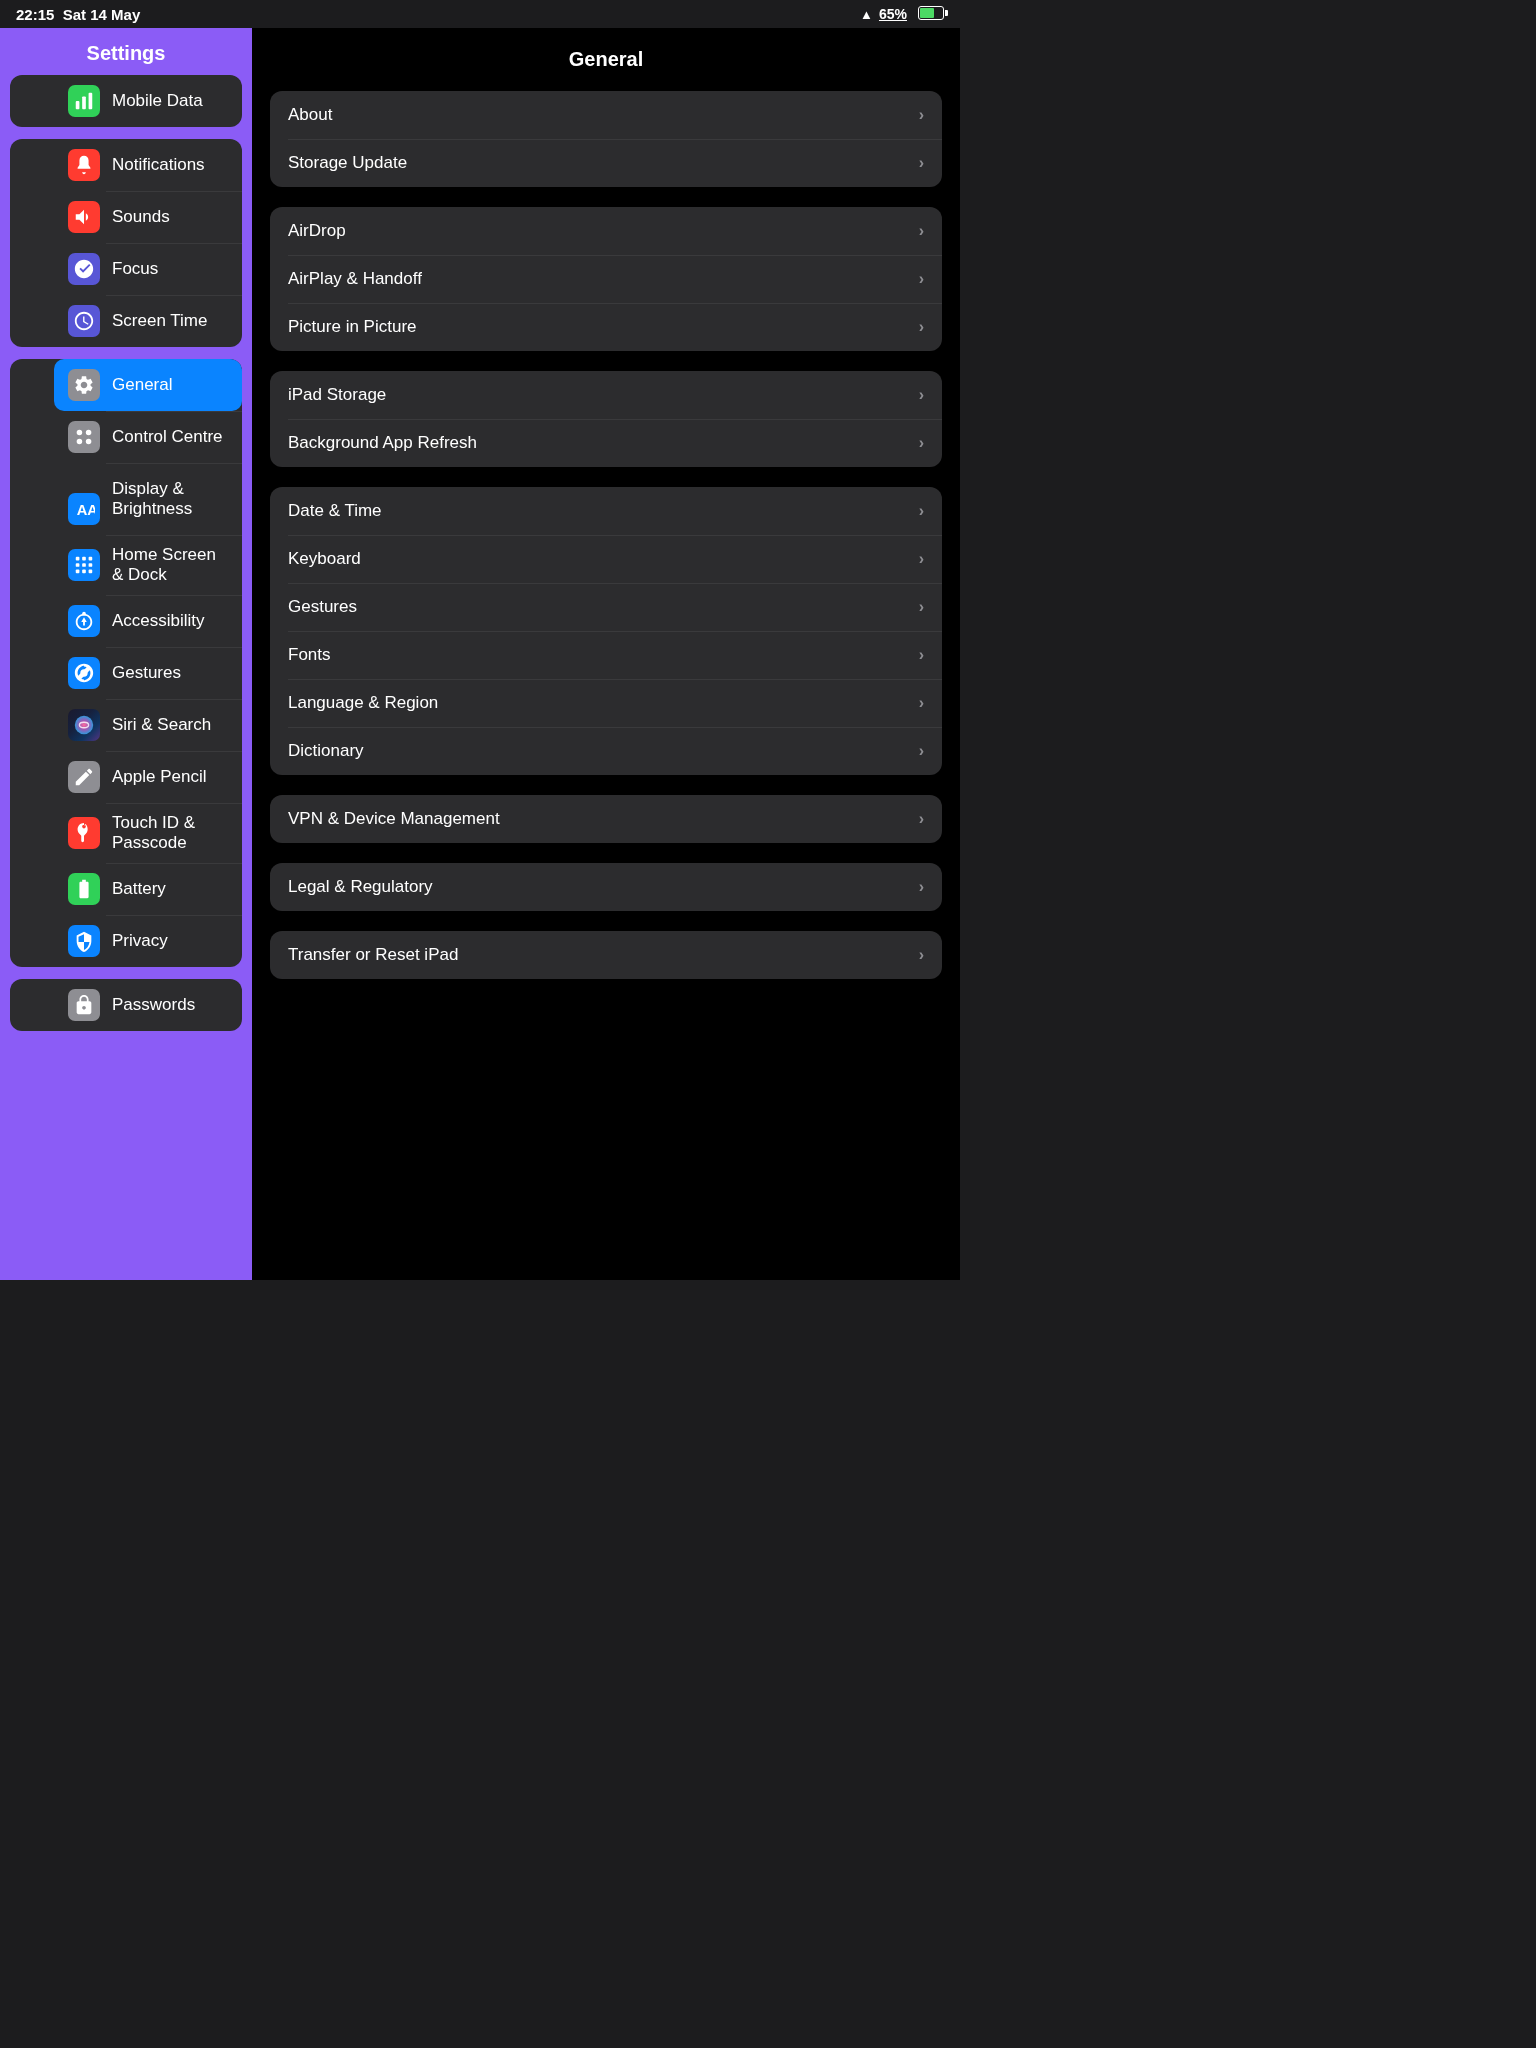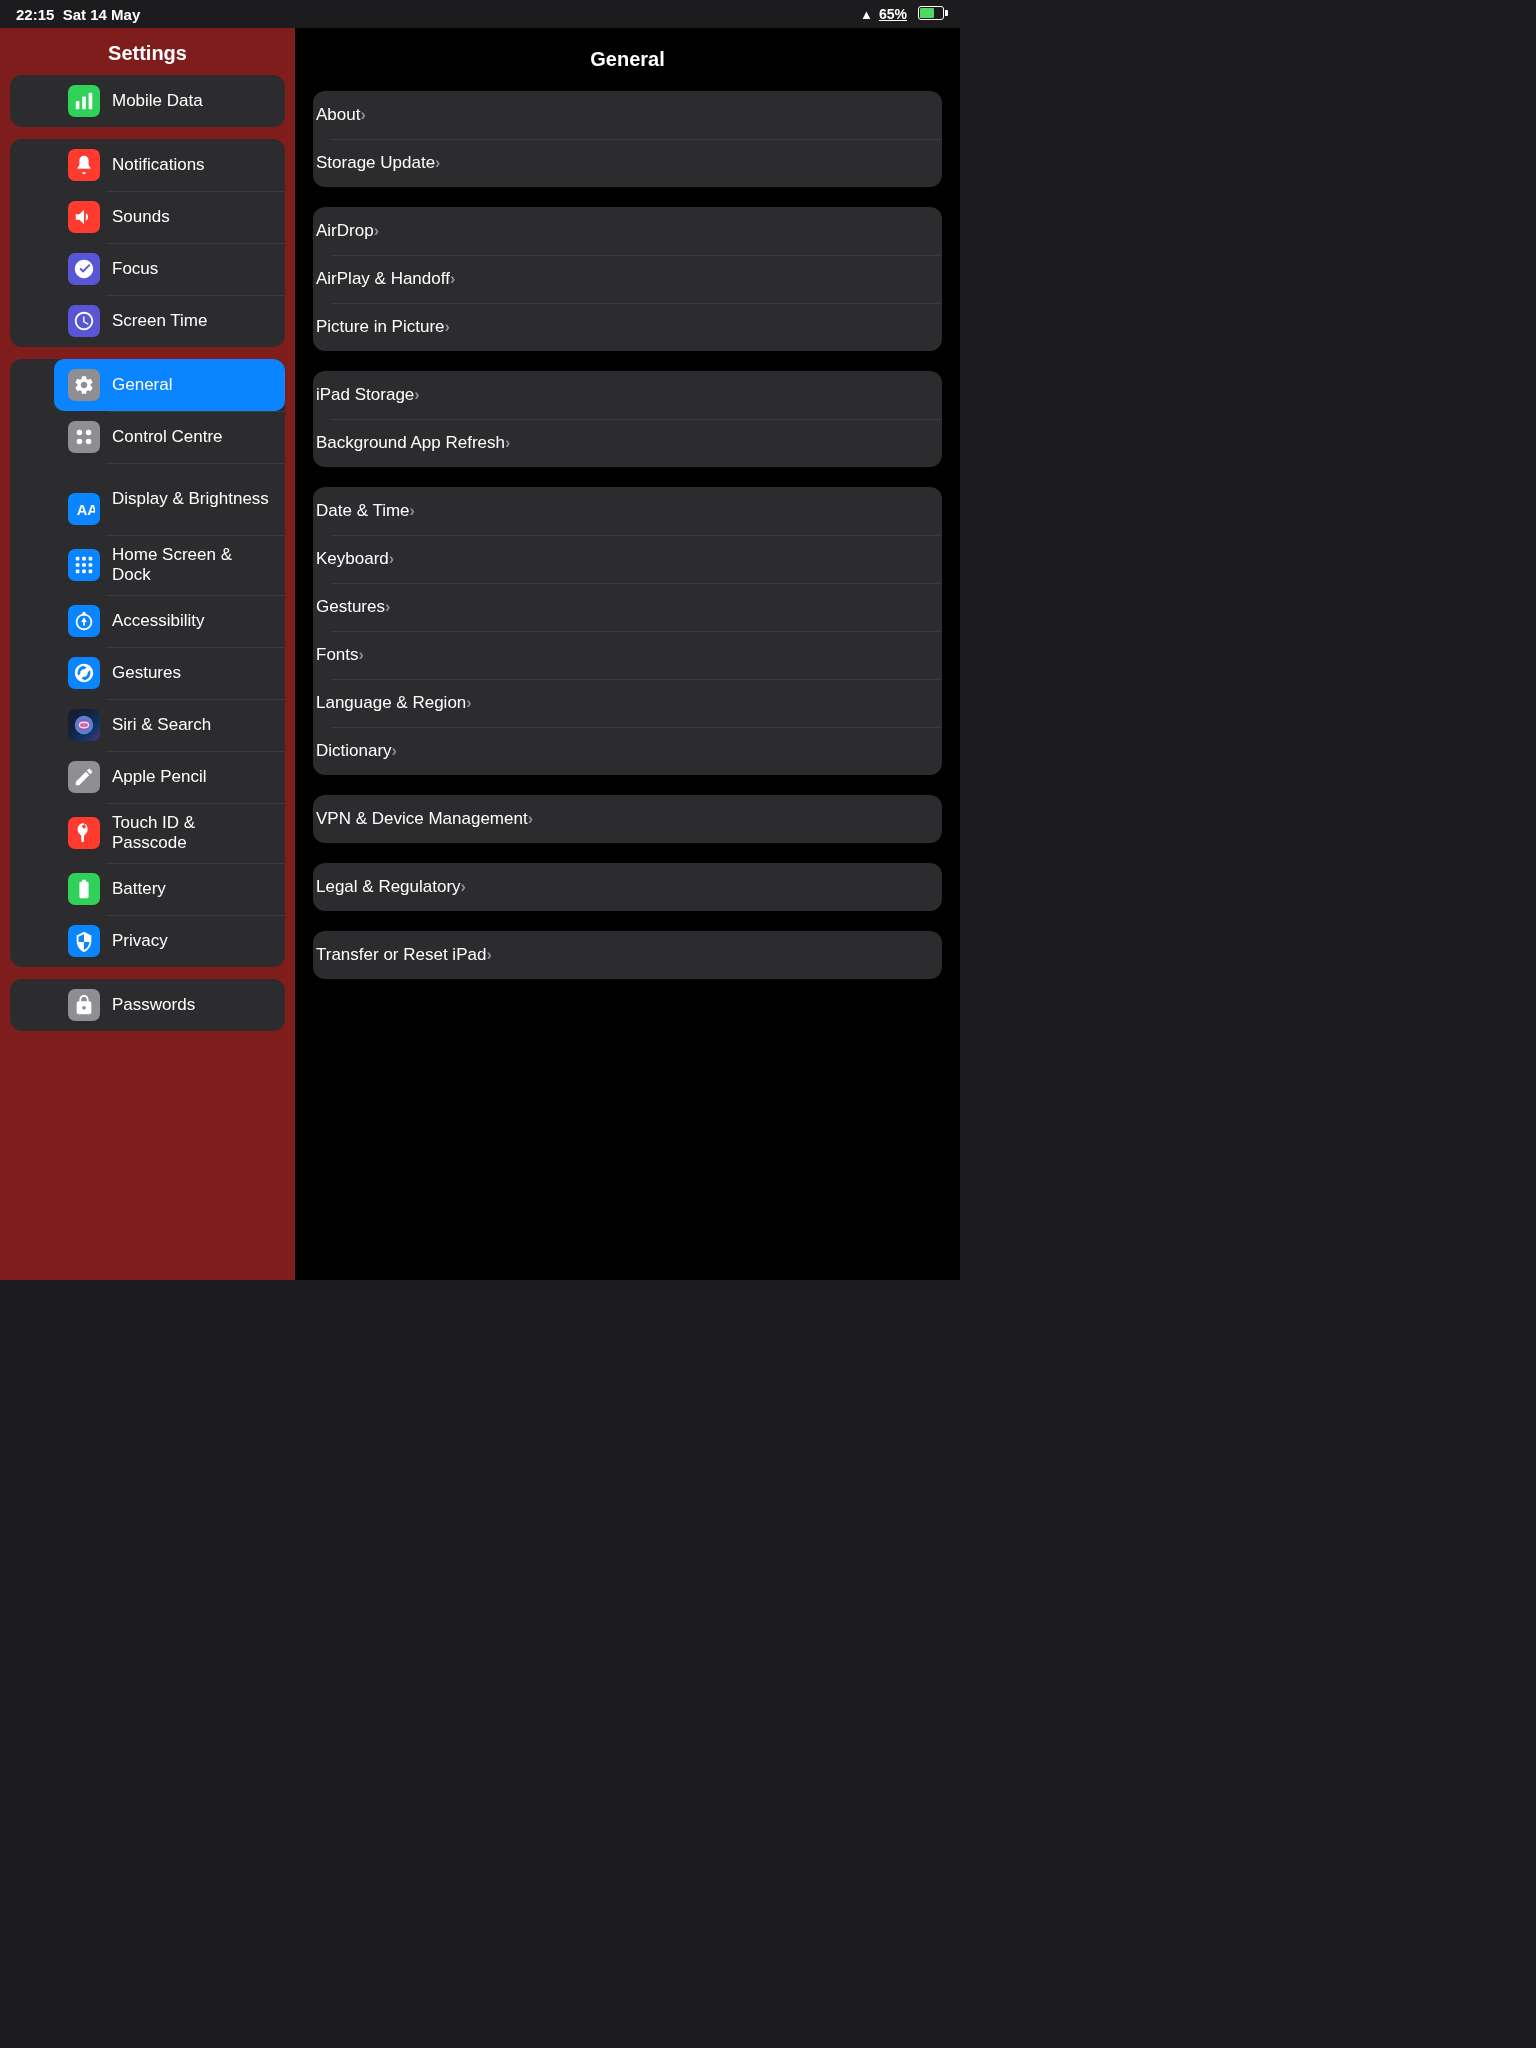--- a/index.html
+++ b/index.html
@@ -75,22 +75,22 @@
 
     
     .main-layout {
       display: flex;
       flex: 1;
       overflow: hidden;
     }
 
     
     .sidebar {
-      width: 295px;
-      background: #7f1d1d;
+      width: 252px;
+      background: #8b5cf6;
       overflow-y: auto;
       flex-shrink: 0;
       padding-bottom: 20px;
     }
     .sidebar::-webkit-scrollbar { display: none; }
 
     .sidebar-title {
       text-align: center;
       font-size: 20px;
       font-weight: 700;
@@ -164,21 +164,22 @@
     .settings-group {
       background: #2c2c2e;
       border-radius: 12px;
       margin-bottom: 20px;
       overflow: hidden;
     }
 
     .settings-row {
       display: flex;
       align-items: center;
-      padding: 14px 3px;
+      justify-content: space-between;
+      padding: 14px 18px;
       cursor: pointer;
       position: relative;
     }
     .settings-row:not(:last-child)::after {
       content: '';
       position: absolute;
       bottom: 0;
       left: 18px;
       right: 0;
       height: 0.5px;

